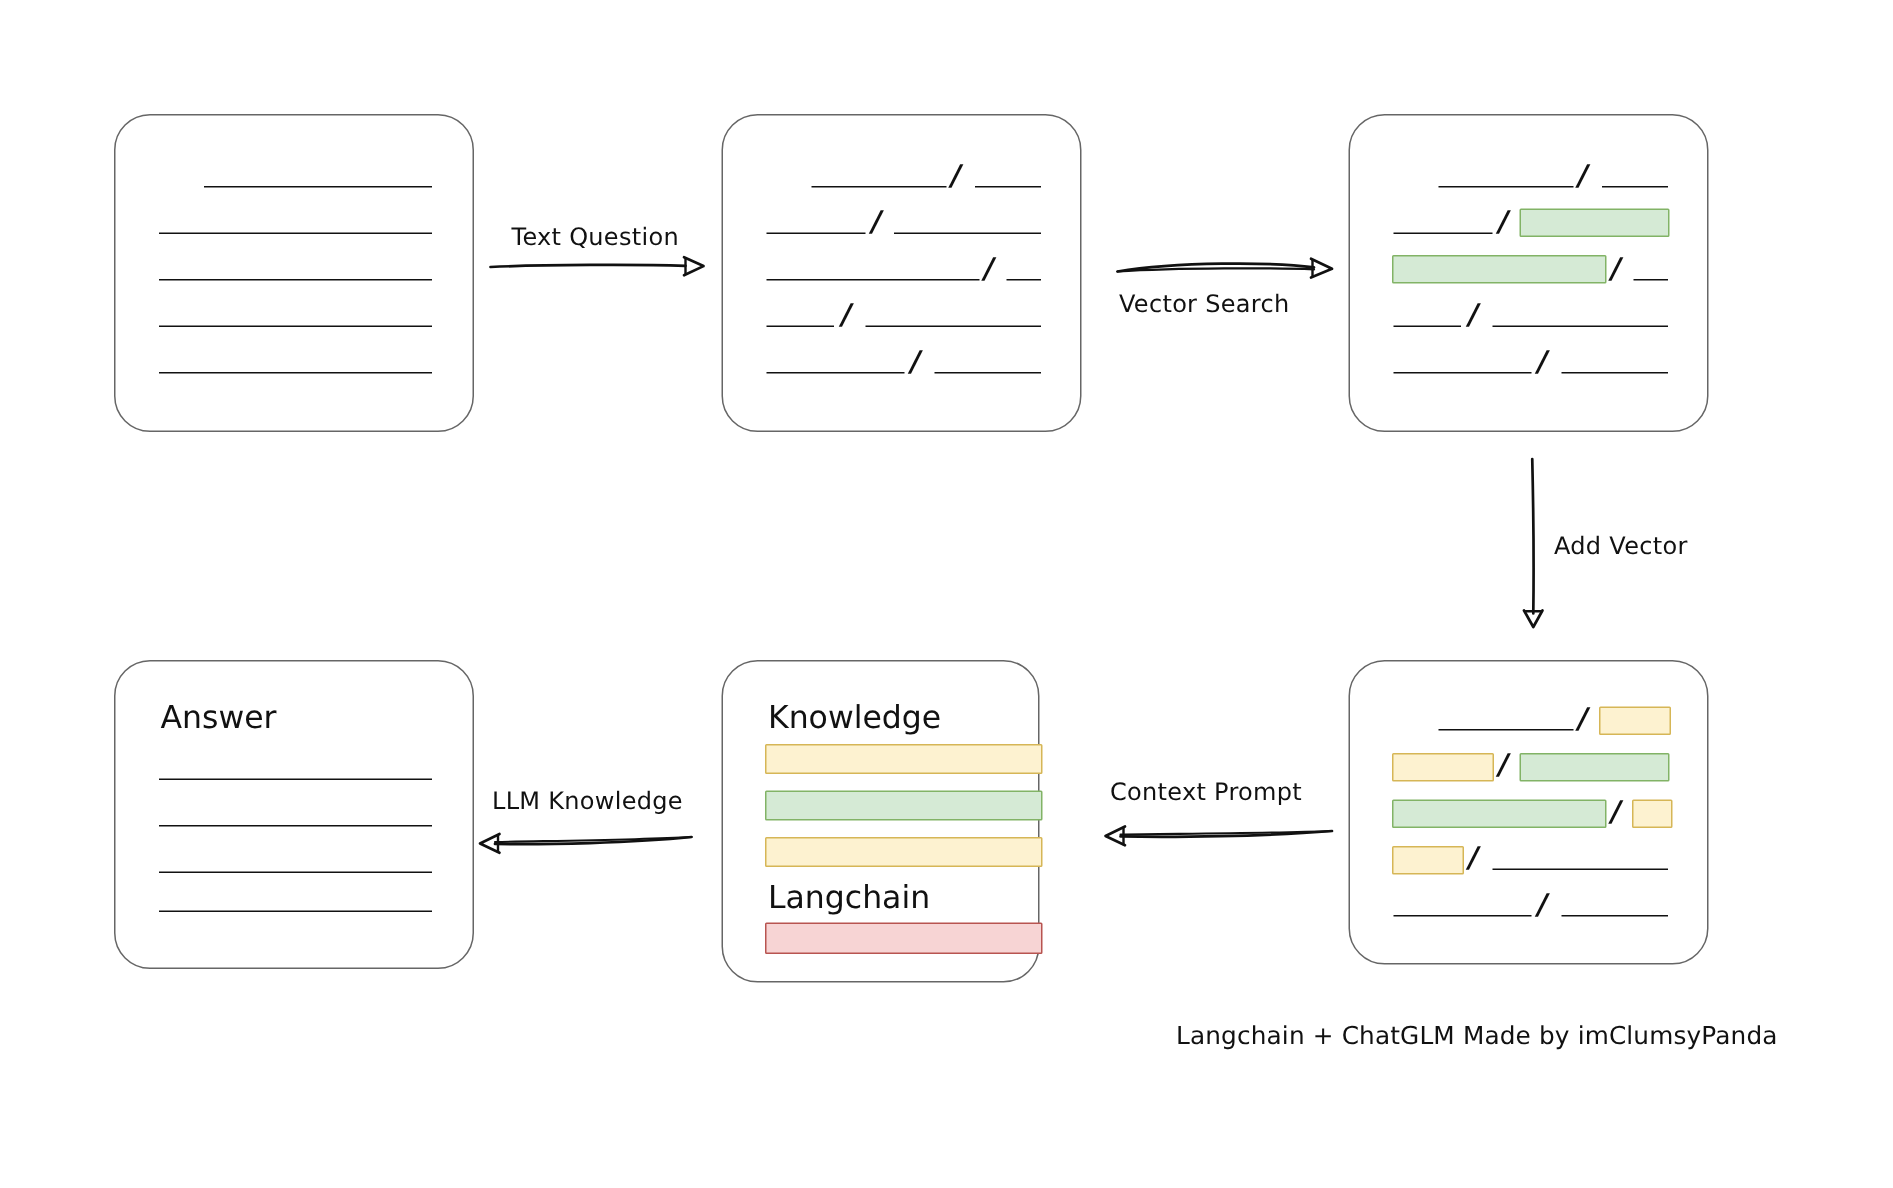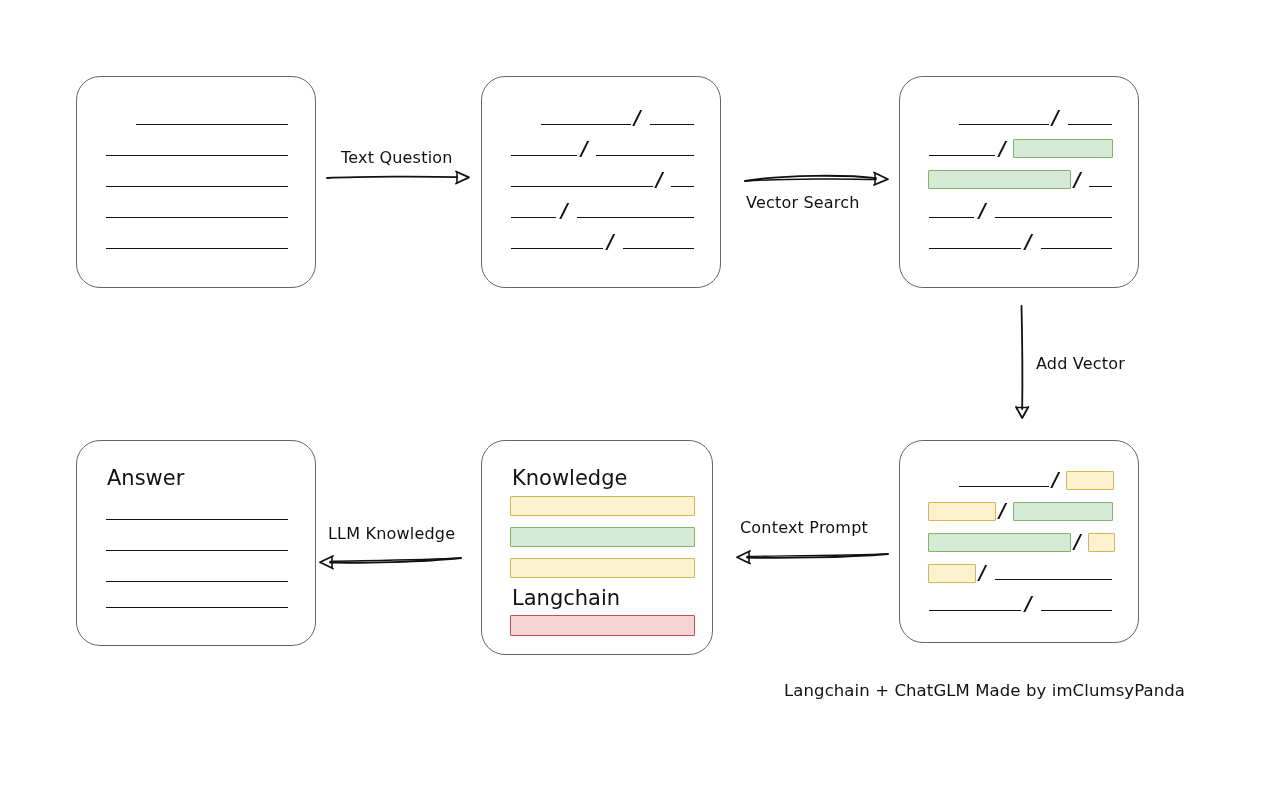--- a/index.html
+++ b/index.html
@@ -200,21 +200,21 @@
   </div>
 
   <div class="arrow-label" style="left:740px; top:518px;">Context Prompt</div>
   <svg class="arrow-svg" style="left:735px; top:543px;" width="155" height="26" viewBox="0 0 155 26">
     <path d="M153,11 C110,14.6 45,15.4 12,14.6" fill="none" stroke="#111111" stroke-width="1.8" stroke-linecap="round"></path>
     <path d="M153,11 C112,12.6 46,12.8 12,13.4" fill="none" stroke="#111111" stroke-width="1.4" stroke-linecap="round"></path>
     <path d="M15,8 L2,14.3 L15,20.5" fill="none" stroke="#111111" stroke-width="1.8" stroke-linejoin="round" stroke-linecap="round"></path>
     <path d="M14,8.8 L14,19.8" fill="none" stroke="#111111" stroke-width="1.6" stroke-linecap="round"></path>
   </svg>
 
-  <div class="note-box" style="left:481px; top:440px; width:232px; height:215px;">
+  <div class="note-box" style="left:481px; top:440px; width:212px; height:215px;">
     <div class="box-label" style="left:30px; top:25px;">Knowledge</div>
     <div class="chip yellow" style="left:28px; top:55px; width:185px; height:20px;"></div>
     <div class="chip green" style="left:28px; top:86px; width:185px; height:20px;"></div>
     <div class="chip yellow" style="left:28px; top:117px; width:185px; height:20px;"></div>
     <div class="box-label" style="left:30px; top:145px;">Langchain</div>
     <div class="chip red" style="left:28px; top:174px; width:185px; height:21px;"></div>
   </div>
 
   <div class="arrow-label" style="left:328px; top:524px;">LLM Knowledge</div>
   <svg class="arrow-svg" style="left:318px; top:548px;" width="145" height="26" viewBox="0 0 145 26">

